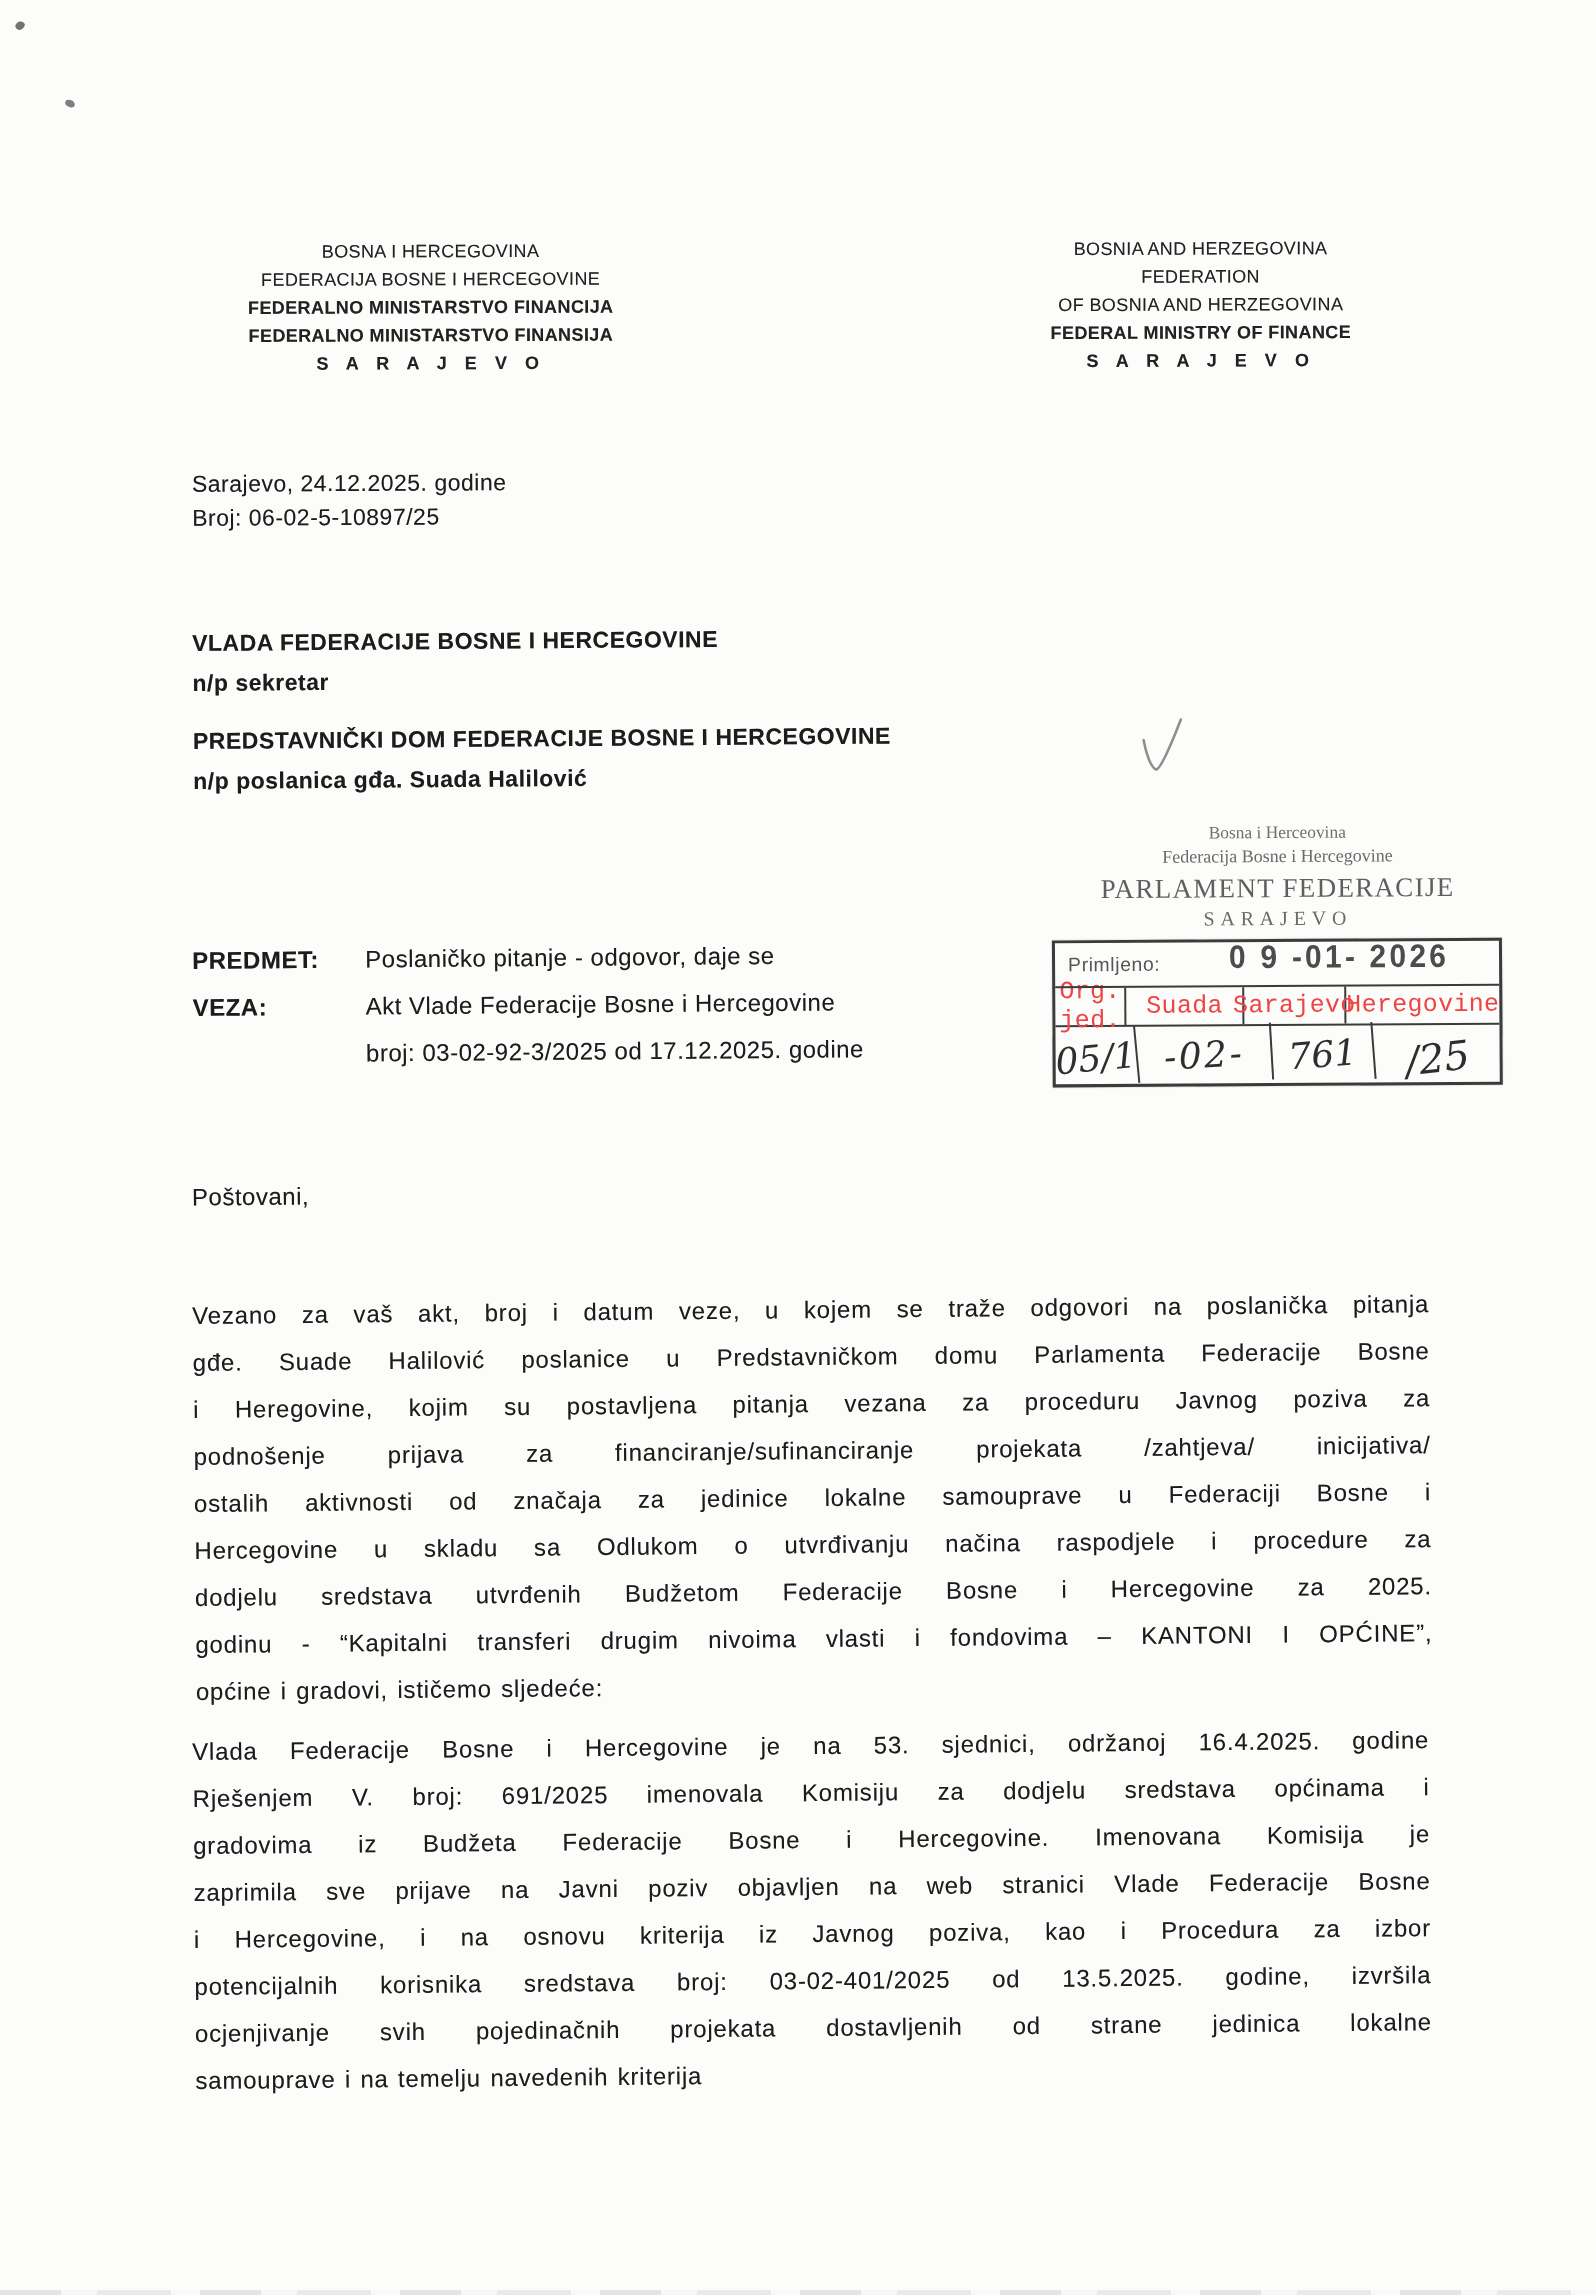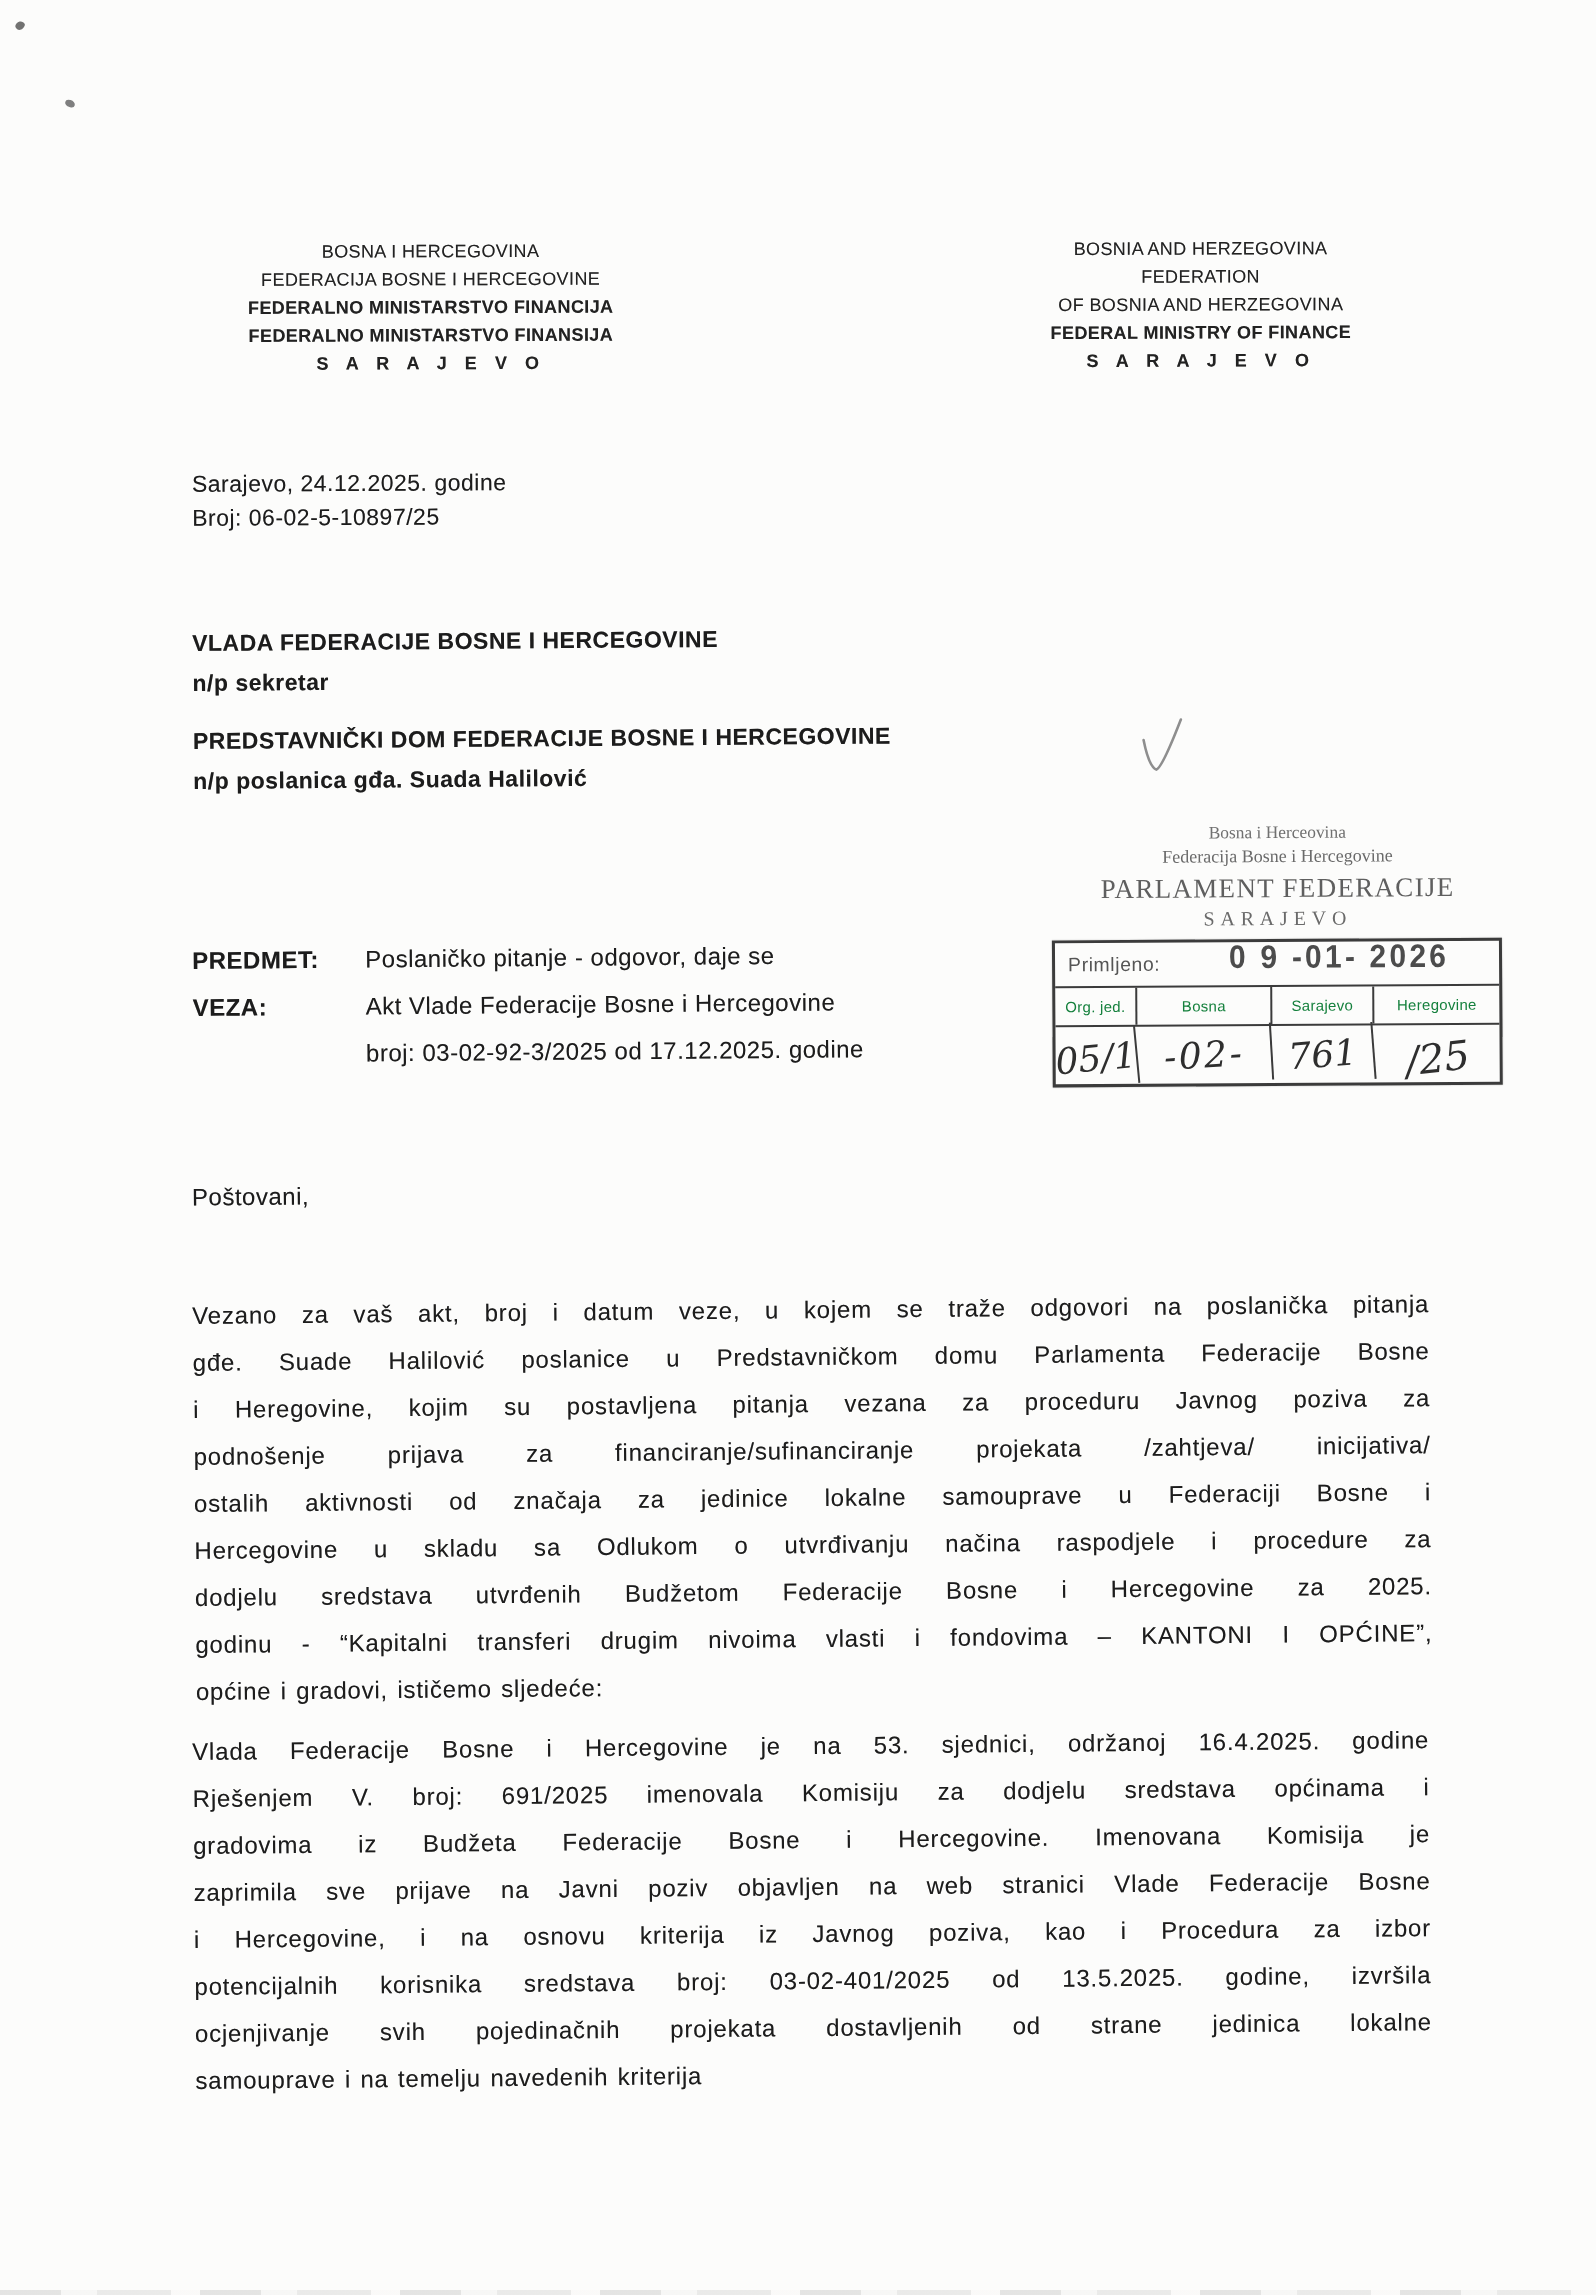--- a/index.html
+++ b/index.html
@@ -39,21 +39,21 @@
   .st-row1{position:relative;height:43px;border-bottom:2.6px solid #3b3b3b;display:flex;align-items:center;}
   .st-received-label{font-size:19.4px;color:#555;padding-left:13px;letter-spacing:0.6px;}
   .st-date{position:absolute;left:174px;top:-1.3px;font-weight:bold;font-size:30px;color:#4c4c4c;
     letter-spacing:3.2px;transform:scaleY(1.08);white-space:nowrap;}
   .st-row2{display:flex;height:37px;border-bottom:2.6px solid #3b3b3b;}
   .st-row3{display:flex;height:57px;}
   .st-c1{width:80px;border-right:2.6px solid #3b3b3b;}
   .st-c2{width:133px;border-right:2.6px solid #3b3b3b;}
   .st-c3{width:100px;border-right:2.6px solid #3b3b3b;}
   .st-c4{flex:1;}
-  .st-head{display:flex;align-items:center;justify-content:center;font-size:15px;color:#15803d;letter-spacing:0.3px;}
+  .st-head{display:flex;align-items:center;justify-content:center;font-size:25px;color:#ef4444;letter-spacing:0.3px;font-family:Liberation Mono, monospace;}
   .st-val{display:flex;align-items:center;justify-content:center;
     font-family:"DejaVu Serif",serif;font-style:italic;font-size:36px;color:#2e2e2e;overflow:visible;}
   .hw1{transform:rotate(-5deg) translateY(2.6px);}
   .hw2{transform:rotate(-3deg);letter-spacing:2.6px;}
   .hw3{transform:rotate(-4deg);}
   .hw4{transform:rotate(-6deg) translateY(3.9px);font-size:40px;}
   
   .subject-block{position:absolute;left:192px;top:937px;width:916px;transform:rotate(-0.5deg);transform-origin:left top;}
   .sb-row{display:flex;font-size:24px;line-height:47px;letter-spacing:0.5px;}
   .sb-label{font-weight:bold;width:173px;flex:none;}
@@ -120,21 +120,21 @@
     <div class="st-l2">Federacija Bosne i Hercegovine</div>
     <div class="st-l3">PARLAMENT FEDERACIJE</div>
     <div class="st-l4">SARAJEVO</div>
     <div class="stamp-table">
       <div class="st-row1">
         <span class="st-received-label">Primljeno:</span>
         <span class="st-date">0 9 -01- 2026</span>
       </div>
       <div class="st-row2">
         <div class="st-c1 st-head">Org. jed.</div>
-        <div class="st-c2 st-head">Bosna</div>
+        <div class="st-c2 st-head">Suada</div>
         <div class="st-c3 st-head">Sarajevo</div>
         <div class="st-c4 st-head">Heregovine</div>
       </div>
       <div class="st-row3">
         <div class="st-c1 st-val hw1">05/1</div>
         <div class="st-c2 st-val hw2">-02-</div>
         <div class="st-c3 st-val hw3">761</div>
         <div class="st-c4 st-val hw4">/25</div>
       </div>
     </div>

